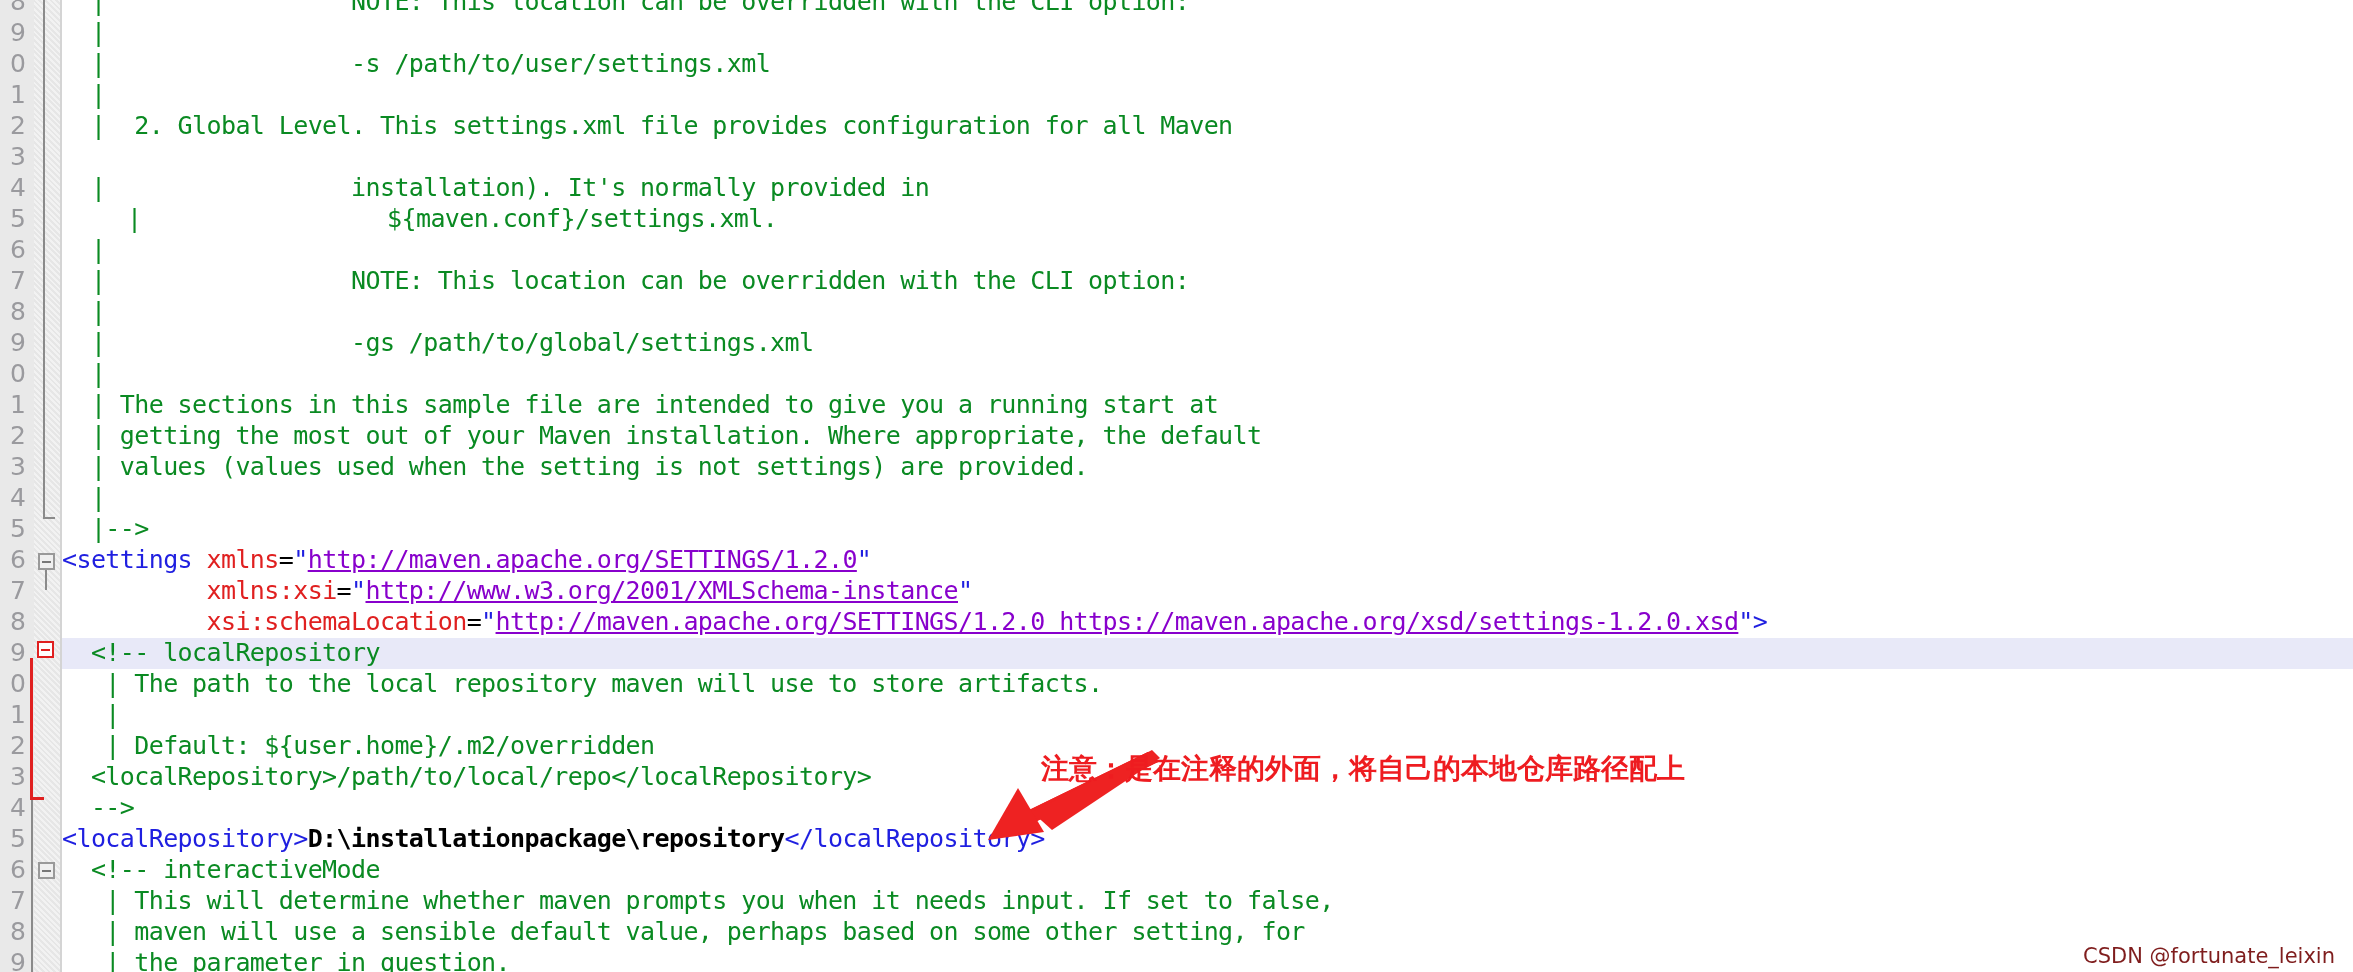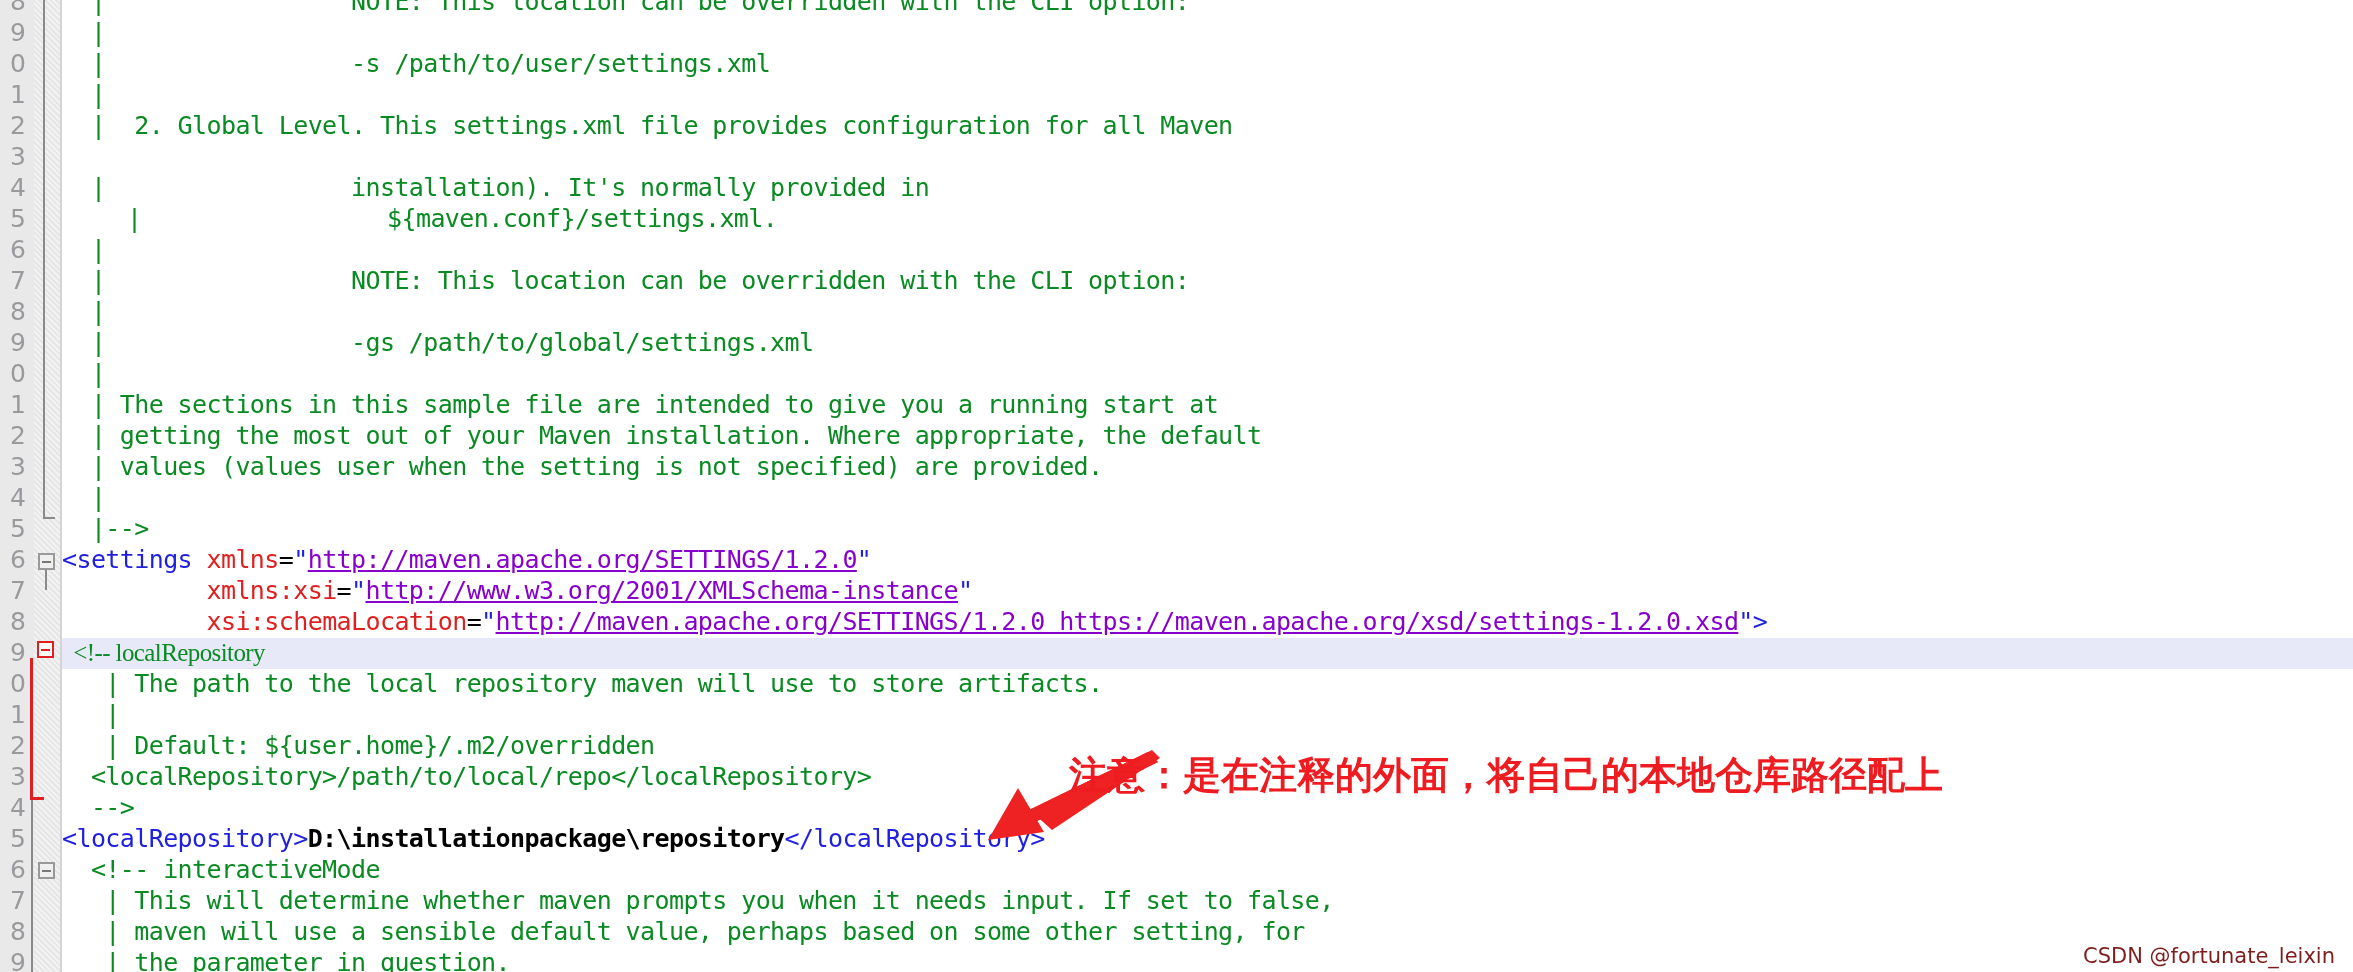--- a/index.html
+++ b/index.html
@@ -160,25 +160,24 @@
   .c-punct    { color: #000000; }
   .c-str      { color: #1f1fe0; }
   .c-url      { color: #8800cc; text-decoration: underline; }
   .c-value    { color: #000000; font-weight: bold; }
 
   
   .annot-text {
     position: absolute;
     font-family: "DejaVu Sans", "Liberation Sans", sans-serif;
     font-weight: bold;
-    font-size: 38px;
+    font-size: 28px;
     color: #ee1c20;
     white-space: pre;
     z-index: 10;
-    margin-left: 28px;
   }
   .annot-arrow {
     position: absolute;
     z-index: 10;
   }
 
   
   .watermark {
     position: absolute;
     right: 18px;
@@ -206,27 +205,27 @@
       <div class="line" style="top: 110px;"><span class="txt c-comment">  |  2. Global Level. This settings.xml file provides configuration for all Maven</span></div>
       <div class="line" style="top: 172px;"><span class="txt c-comment">  |                 installation). It's normally provided in</span></div>
       <div class="line" style="top: 203px; margin-left: 36px;"><span class="txt c-comment">  |                 ${maven.conf}/settings.xml.</span></div>
       <div class="line" style="top: 234px;"><span class="txt c-comment">  |</span></div>
       <div class="line" style="top: 265px;"><span class="txt c-comment">  |                 NOTE: This location can be overridden with the CLI option:</span></div>
       <div class="line" style="top: 296px;"><span class="txt c-comment">  |</span></div>
       <div class="line" style="top: 327px;"><span class="txt c-comment">  |                 -gs /path/to/global/settings.xml</span></div>
       <div class="line" style="top: 358px;"><span class="txt c-comment">  |</span></div>
       <div class="line" style="top: 389px;"><span class="txt c-comment">  | The sections in this sample file are intended to give you a running start at</span></div>
       <div class="line" style="top: 420px;"><span class="txt c-comment">  | getting the most out of your Maven installation. Where appropriate, the default</span></div>
-      <div class="line" style="top: 451px;"><span class="txt c-comment">  | values (values user when the setting is not specified) are provided.</span></div>
+      <div class="line" style="top: 451px;"><span class="txt c-comment">  | values (values used when the setting is not settings) are provided.</span></div>
       <div class="line" style="top: 482px;"><span class="txt c-comment">  |</span></div>
       <div class="line" style="top: 513px;"><span class="txt c-comment">  |--&gt;</span></div>
       <div class="line" style="top: 544px;"><span class="txt c-tag">&lt;settings </span><span class="txt c-attr">xmlns</span><span class="txt c-punct">=</span><span class="txt c-str">"</span><span class="txt c-url">http://maven.apache.org/SETTINGS/1.2.0</span><span class="txt c-str">"</span></div>
       <div class="line" style="top: 575px;"><span class="txt c-punct">          </span><span class="txt c-attr">xmlns:xsi</span><span class="txt c-punct">=</span><span class="txt c-str">"</span><span class="txt c-url">http://www.w3.org/2001/XMLSchema-instance</span><span class="txt c-str">"</span></div>
       <div class="line" style="top: 606px;"><span class="txt c-punct">          </span><span class="txt c-attr">xsi:schemaLocation</span><span class="txt c-punct">=</span><span class="txt c-str">"</span><span class="txt c-url">http://maven.apache.org/SETTINGS/1.2.0 https://maven.apache.org/xsd/settings-1.2.0.xsd</span><span class="txt c-str">"</span><span class="txt c-tag">&gt;</span></div>
-      <div class="line" style="top: 637px; font-family: Liberation Serif, serif;"><span class="txt c-comment">  &lt;!-- localRepository</span></div>
+      <div class="line" style="top: 637px;"><span class="txt c-comment">  &lt;!-- localRepository</span></div>
       <div class="line" style="top: 668px;"><span class="txt c-comment">   | The path to the local repository maven will use to store artifacts.</span></div>
       <div class="line" style="top: 699px;"><span class="txt c-comment">   |</span></div>
       <div class="line" style="top: 730px;"><span class="txt c-comment">   | Default: ${user.home}/.m2/overridden</span></div>
       <div class="line" style="top: 761px;"><span class="txt c-comment">  &lt;localRepository&gt;/path/to/local/repo&lt;/localRepository&gt;</span></div>
       <div class="line" style="top: 792px;"><span class="txt c-comment">  --&gt;</span></div>
       <div class="line" style="top: 823px;"><span class="txt c-tag">&lt;localRepository&gt;</span><span class="txt c-value">D:\installationpackage\repository</span><span class="txt c-tag">&lt;/localRepository&gt;</span></div>
       <div class="line" style="top: 854px;"><span class="txt c-comment">  &lt;!-- interactiveMode</span></div>
       <div class="line" style="top: 916px;"><span class="txt c-comment">   | maven will use a sensible default value, perhaps based on some other setting, for</span></div>
       <div class="line" style="top: 885px;"><span class="txt c-comment">   | This will determine whether maven prompts you when it needs input. If set to false,</span></div>
       <div class="line" style="top: 947px;"><span class="txt c-comment">   | the parameter in question.</span></div>

